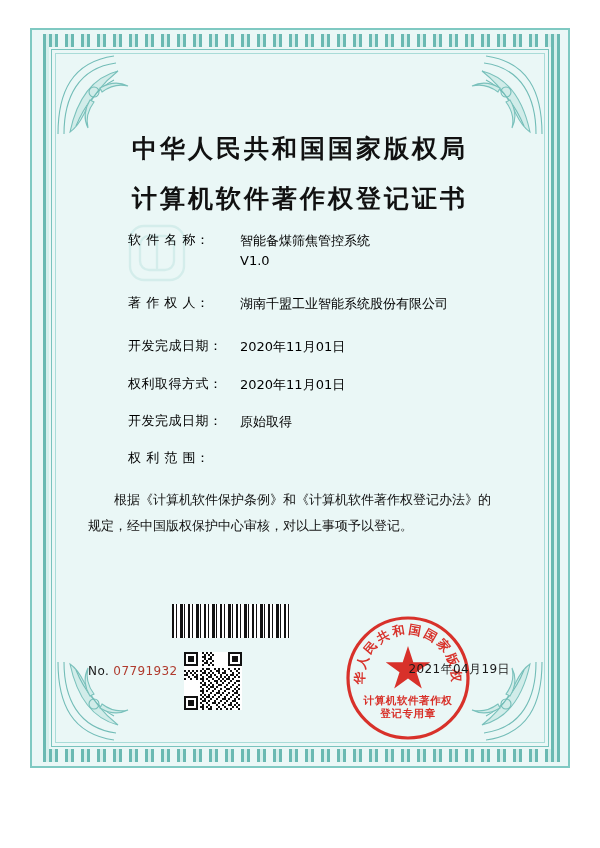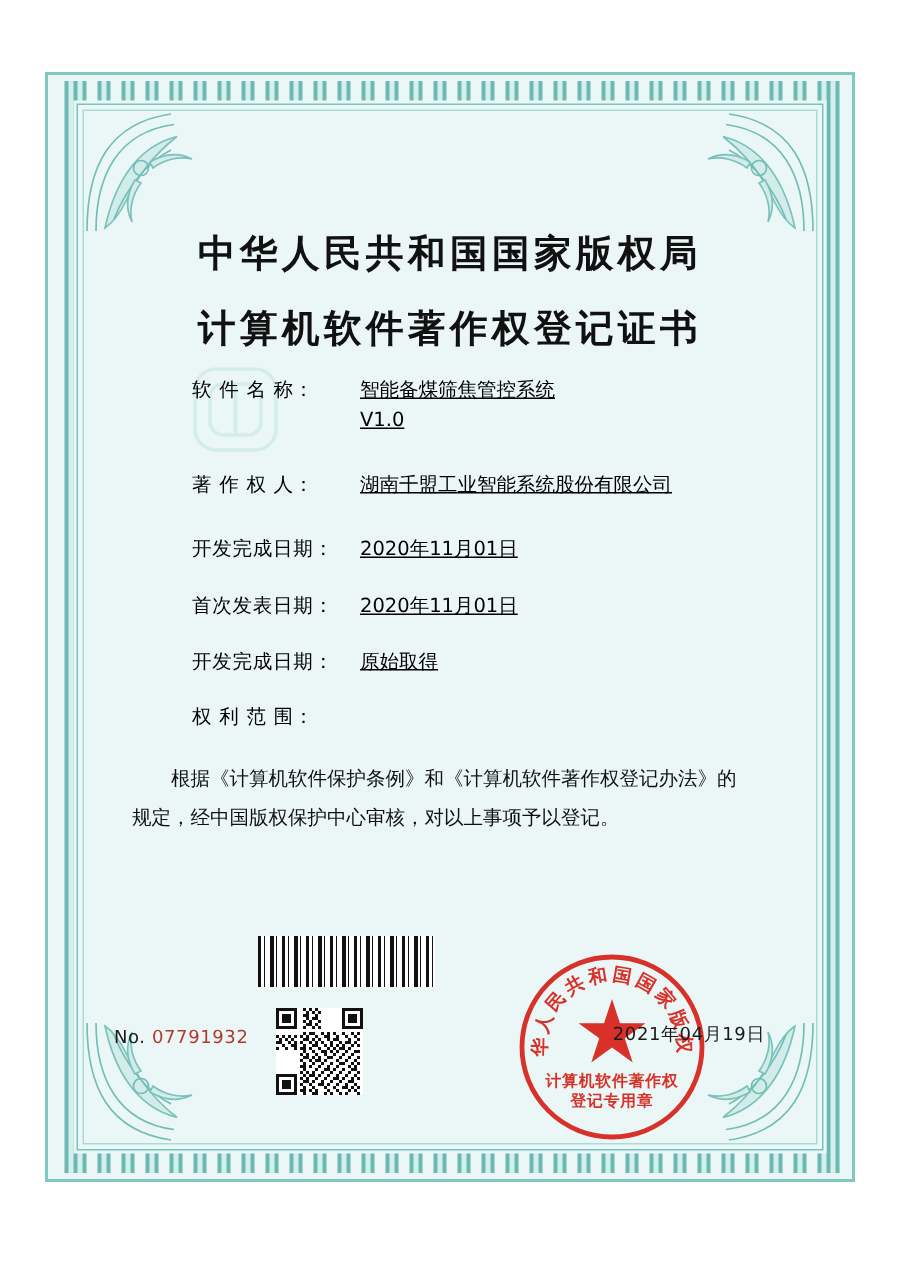--- a/index.html
+++ b/index.html
@@ -12,21 +12,20 @@
     height: 848px;
     font-family: "Liberation Sans", sans-serif;
     overflow: hidden;
   }
 
   .page {
     position: relative;
     width: 600px;
     height: 636px;
     background: #ffffff;
-    margin-top: 20px;
   }
 
   
   .certificate {
     position: absolute;
     left: 30px;
     top: 28px;
     width: 540px;
     height: 740px;
     background: #eaf7f6;
@@ -145,21 +144,20 @@
   .field-label {
     width: 112px;
     flex: 0 0 112px;
     white-space: nowrap;
     letter-spacing: 0.5px;
     font-weight: 500;
   }
   .field-value {
     flex: 1 1 auto;
     line-height: 1.55;
-    text-decoration: underline;
   }
   .field-value .second-line {
     display: block;
   }
 
   .gap-big { height: 6px; }
 
   .paragraph {
     margin-top: 20px;
     padding-left: 12px;
@@ -197,21 +195,21 @@
   .seal {
     position: absolute;
     right: 52px;
     top: 540px;
     width: 128px;
     height: 128px;
   }
 
   .footer {
     position: absolute;
-    left: 0;
+    left: 12px;
     right: 14px;
     bottom: 44px;
     display: flex;
     justify-content: space-between;
     align-items: flex-end;
     font-size: 12px;
     color: #1a1a1a;
     font-family: "DejaVu Sans", "Liberation Sans", sans-serif;
   }
   .footer .no { letter-spacing: 0.4px; }
@@ -317,21 +315,21 @@
         </div>
 
         <div class="gap-big"></div>
 
         <div class="field-row">
           <div class="field-label">开发完成日期：</div>
           <div class="field-value">2020年11月01日</div>
         </div>
 
         <div class="field-row">
-          <div class="field-label">首次发表日期：</div>
+          <div class="field-label">权利取得方式：</div>
           <div class="field-value">2020年11月01日</div>
         </div>
 
         <div class="field-row">
           <div class="field-label">开发完成日期：</div>
           <div class="field-value">原始取得</div>
         </div>
 
         <div class="field-row">
           <div class="field-label">权 利 范 围：</div>

